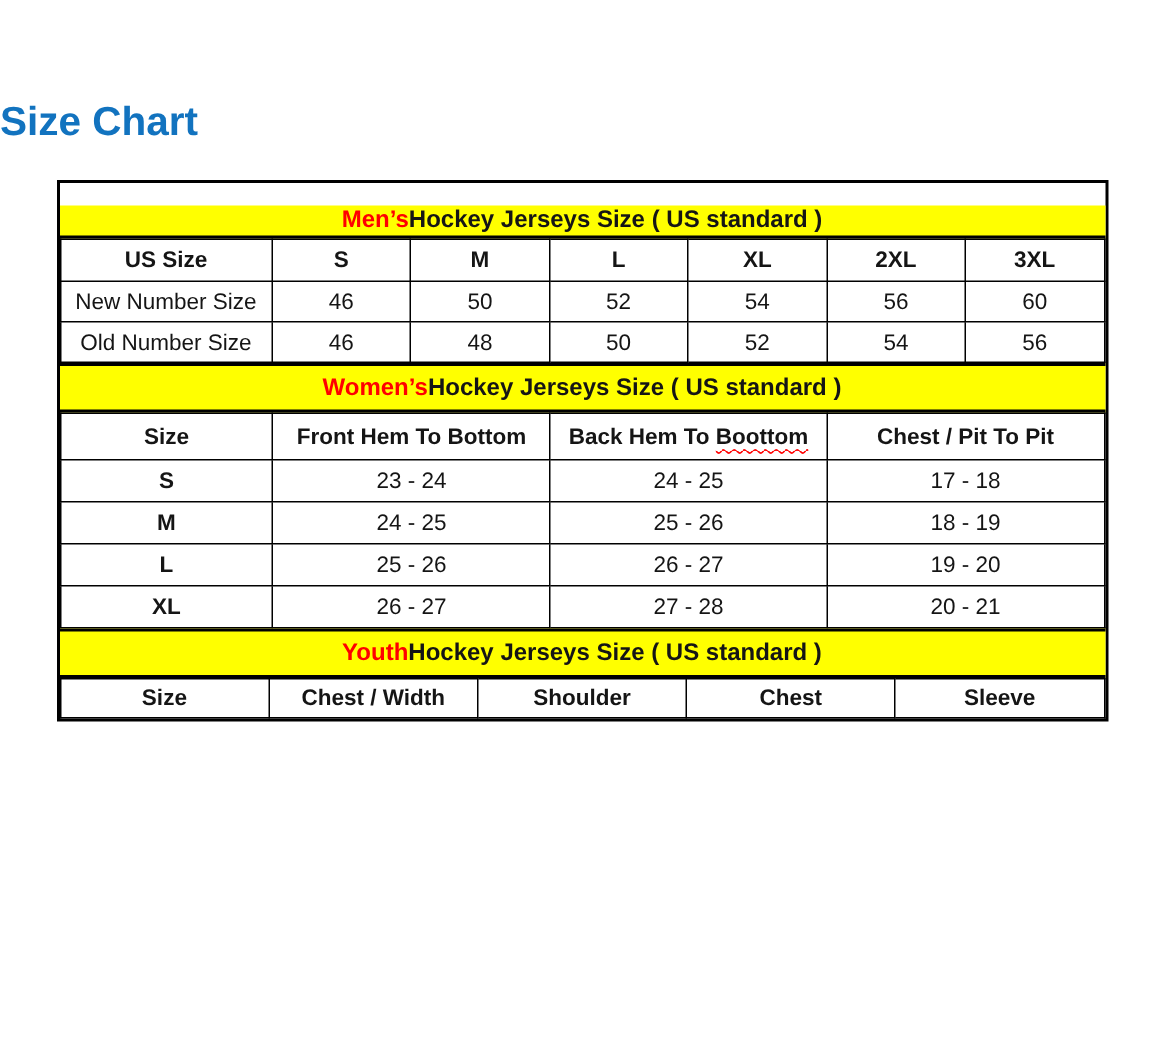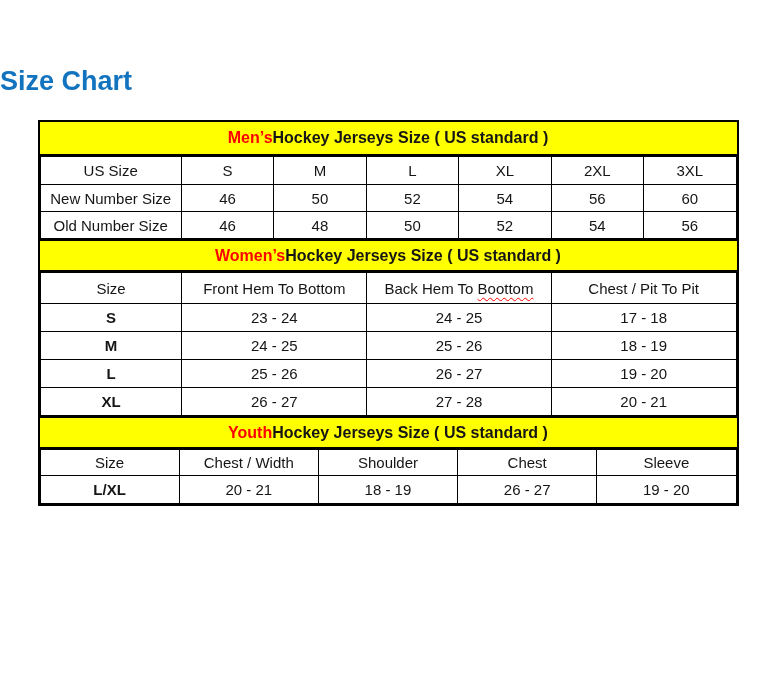--- a/index.html
+++ b/index.html
@@ -31,39 +31,39 @@
     margin:0 auto;
     border:2px solid var(--border-black);
   }
   .banner{
     background:var(--banner-yellow);
     border-bottom:2px solid var(--border-black);
     display:flex;align-items:center;justify-content:center;
     font-size:16px;font-weight:bold;
     text-align:center;
   }
-  .sec-men .banner{height:34px;}
+  .sec-men .banner{height:22px;margin-top:15px;}
   .sec-women .banner,.sec-youth .banner{height:33px;border-top:2px solid var(--border-black);}
   .banner .banner-highlight{color:var(--highlight-red);}
   table.size-table{
     width:100%;
     border-collapse:collapse;
     table-layout:fixed;
   }
   table.size-table th,
   table.size-table td{
     border:1px solid var(--border-black);
     text-align:center;
     vertical-align:middle;
     font-size:15px;
     padding:1px 2px;
     overflow:hidden;
     white-space:nowrap;
   }
-  table.size-table th{font-weight:normal;}
+  table.size-table th{font-weight:bold;}
   table.size-table td{font-weight:normal;}
   table.size-table td.bold{font-weight:bold;}
   
   .sec-men th{height:28px;}
   .sec-men td{height:27px;margin-top:16px;}
   .sec-women th{height:31px;}
   .sec-women td{height:28px;}
   .sec-youth th{height:26px;}
   .sec-youth td{height:28px;}
   
@@ -177,24 +177,17 @@
         <thead>
           <tr>
             <th>Size</th>
             <th>Chest / Width</th>
             <th>Shoulder</th>
             <th>Chest</th>
             <th>Sleeve</th>
           </tr>
         </thead>
         <tbody>
-          <tr>
-            <td class="bold">L/XL</td>
-            <td>20 - 21</td>
-            <td>18 - 19</td>
-            <td>26 - 27</td>
-            <td>19 - 20</td>
-          </tr>
         </tbody>
       </table>
   </section>
 
 </div>
 
 </body></html>

